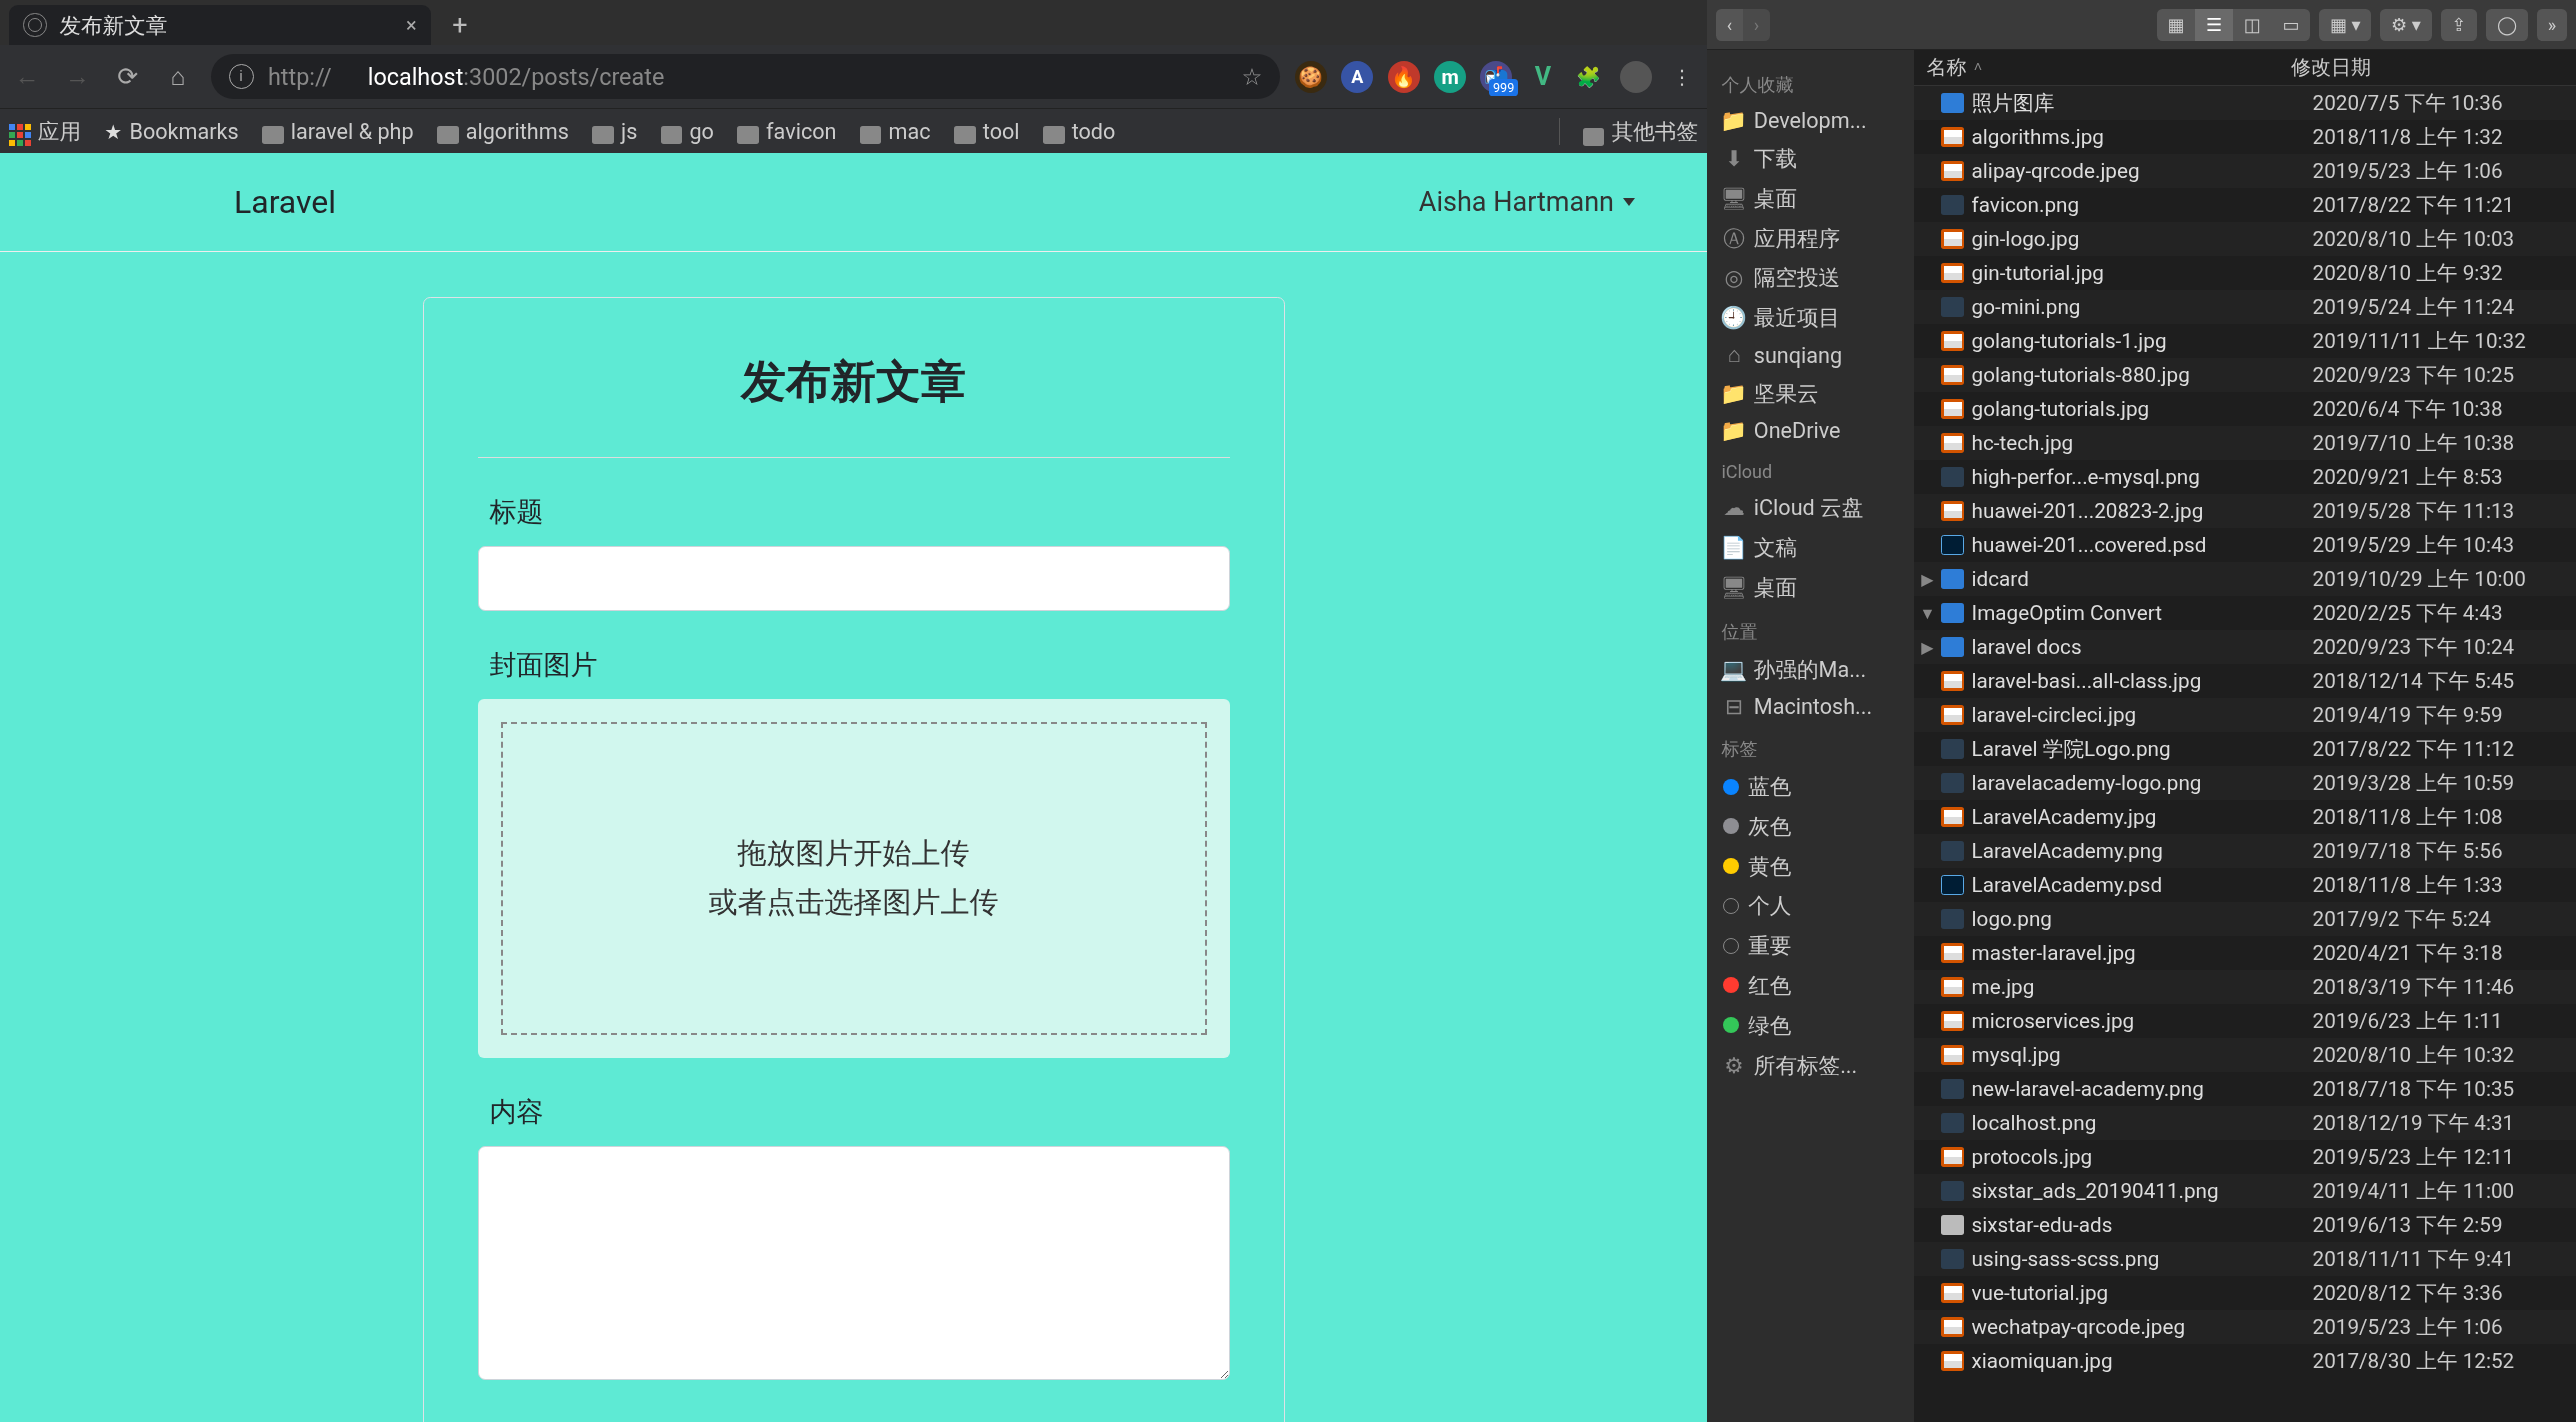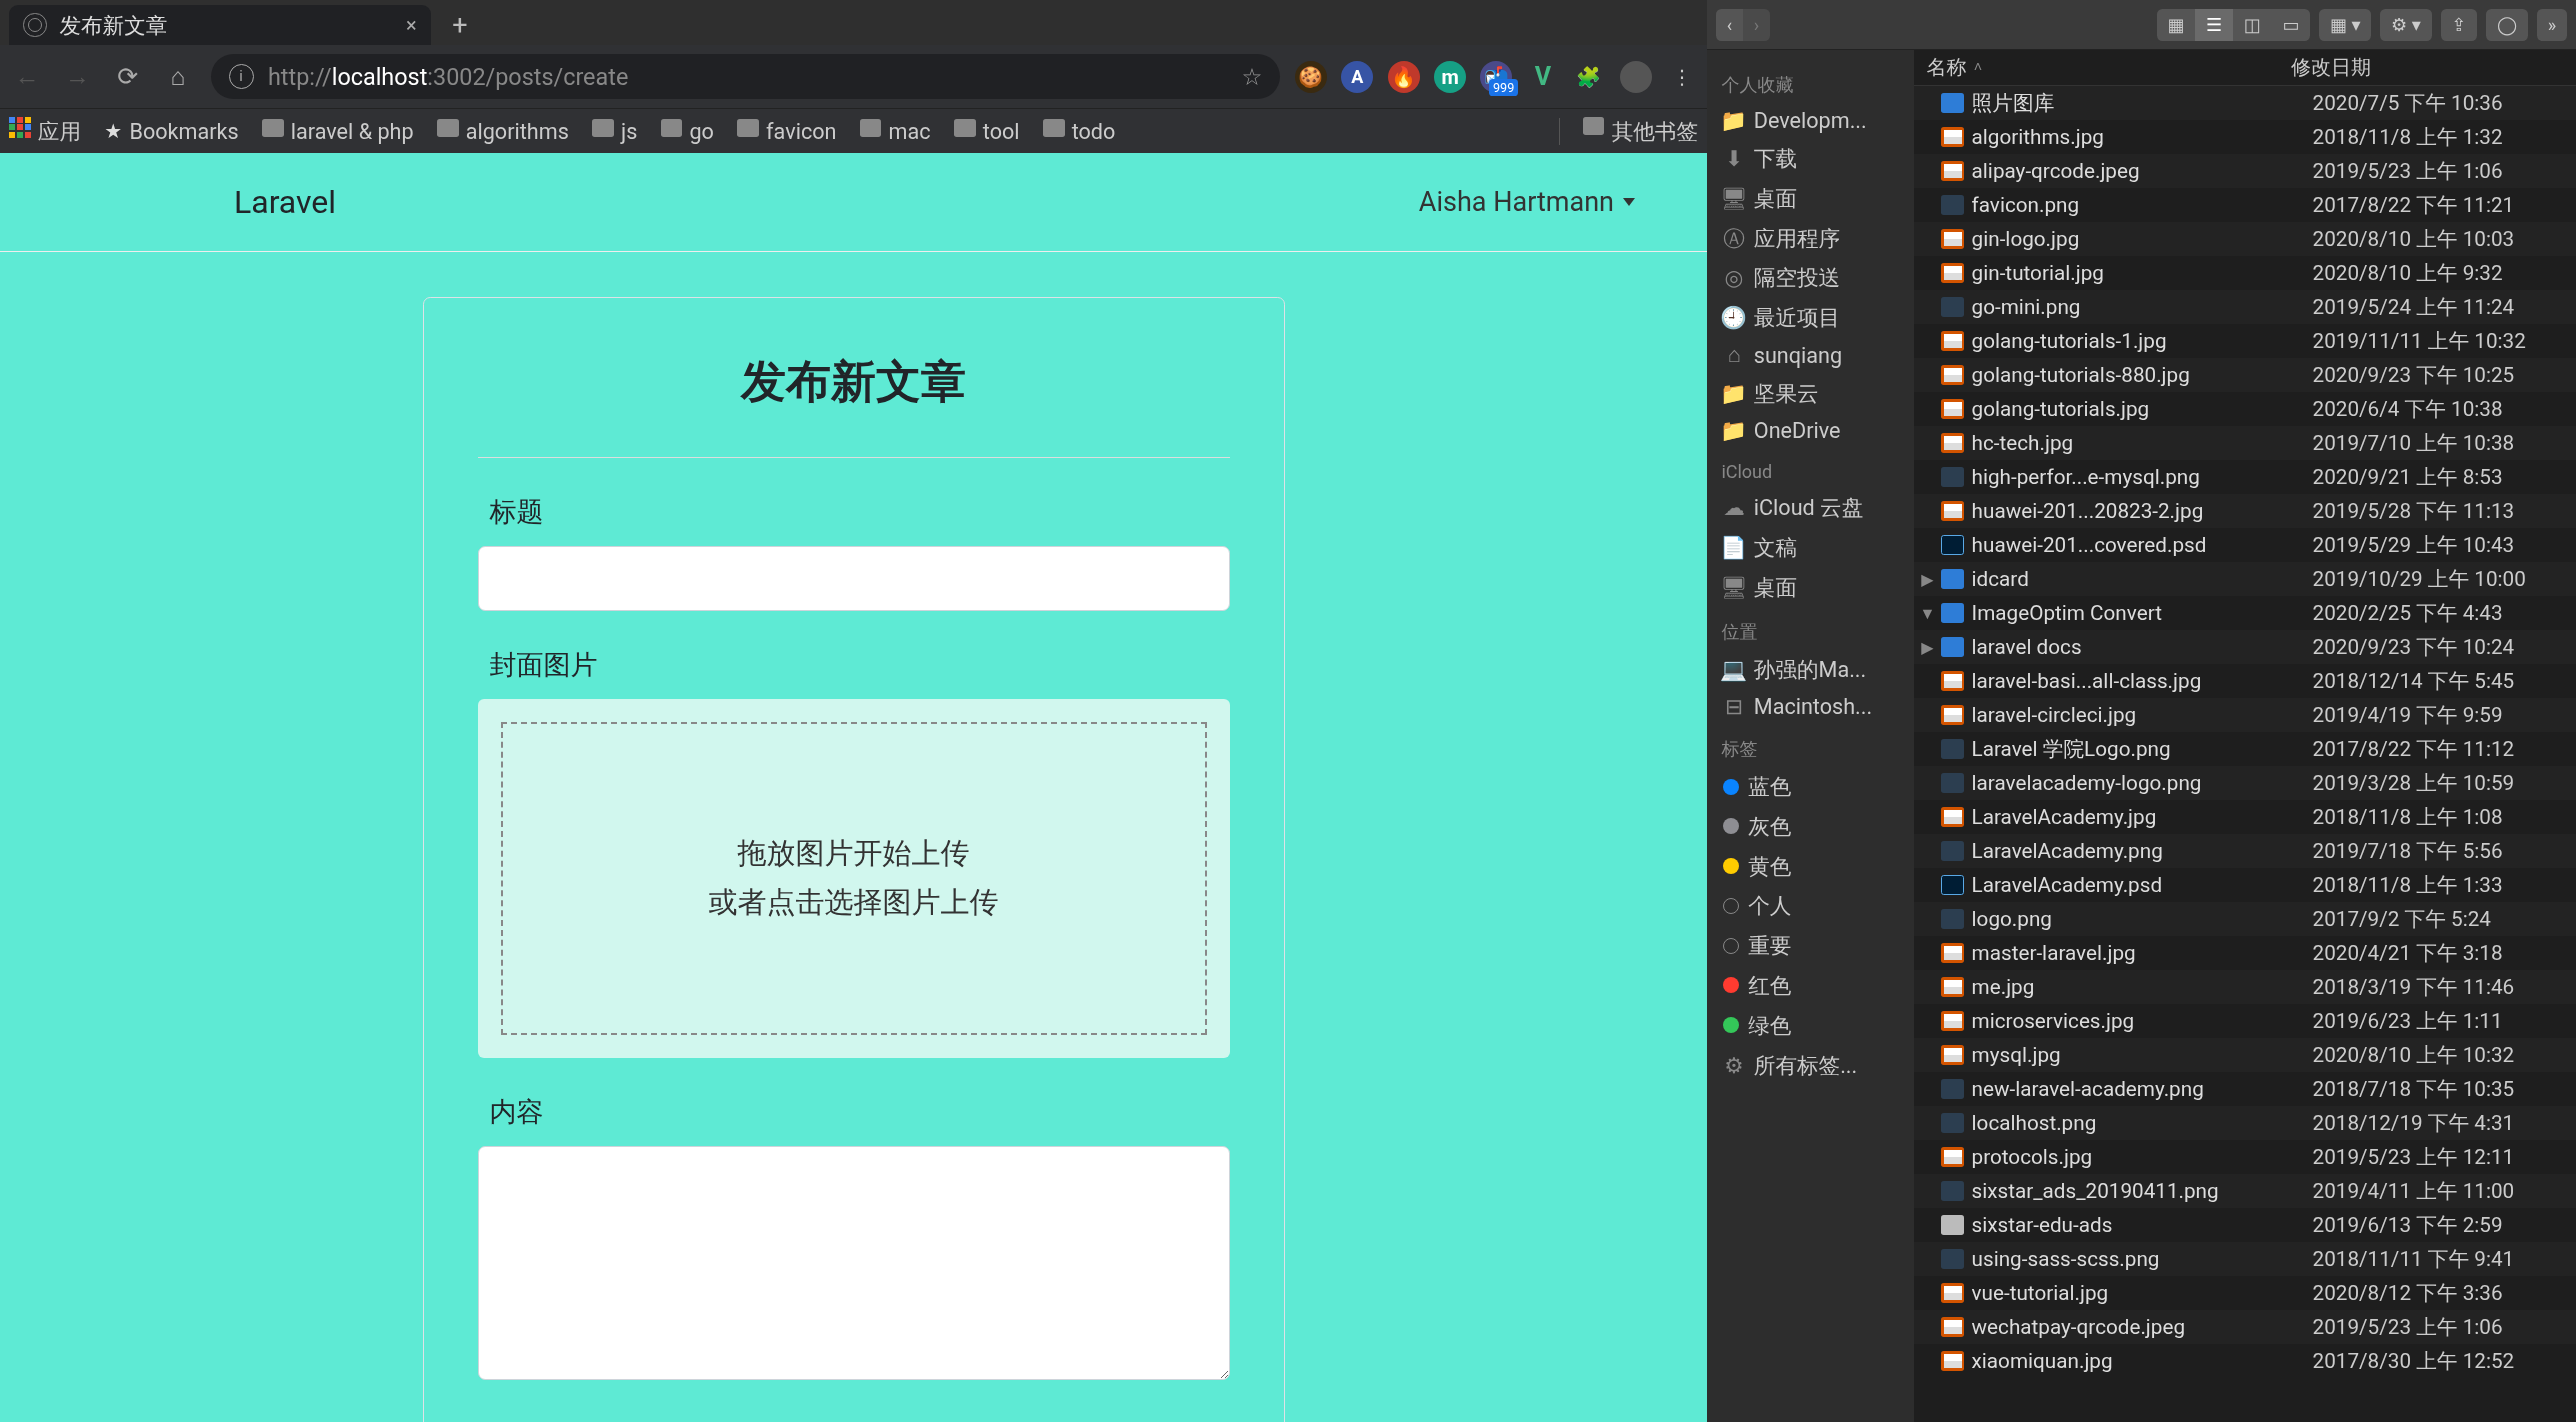--- a/index.html
+++ b/index.html
@@ -18,37 +18,37 @@
   .newtab { width: 40px; height:40px; display:flex; align-items:center; justify-content:center; color:#bbb; font-size: 27px; margin-left:9px;}
 
   
   .urlbar { height: 63px; background:#303134; display:flex; align-items:center; padding: 0 9px; gap: 14.4px;}
   .urlbar .navbtn { width:36px; height:36px; display:flex; align-items:center; justify-content:center; color:#aaa; font-size:25px;}
   .urlbar .navbtn.disabled { color:#555;}
   .urlbar .addr { flex:1; height:45px; background:#202124; border-radius:22.5px; display:flex; align-items:center; padding:0 18px; color:#ccc; font-size:23.4px; gap:14.4px;}
   .urlbar .addr .secure { width:25px; height:25px; border:1.8px solid #aaa; border-radius:50%; display:flex; align-items:center; justify-content:center; font-size:14.4px; color:#aaa;}
   .urlbar .addr .url-text { flex:1; white-space:nowrap;}
   .urlbar .addr .url-text .dim { color:#888;}
-  .urlbar .addr .url-text .bright { color:#fff;}
+  .urlbar .addr .url-text .bright { color:#fff;margin-left:36px;}
   .urlbar .addr .star { color:#999; font-size:23.4px;}
   .urlbar .ext { width:32px; height:32px; border-radius:50%; display:flex; align-items:center; justify-content:center; font-size:20px;}
   .ext.cookie { background:#3a2a10;}
   .ext.blue { background:#3754a5; color:#fff; font-size:18px; font-weight:bold;}
   .ext.red { background:#c0392b;}
   .ext.teal { background:#16a085; color:#fff; font-weight:bold;}
   .ext.badge { position:relative; background:#4a4a8a;}
   .ext.badge::after { content:"999"; position:absolute; bottom:-3.6px; right:-5.4px; background:#1a73e8; color:#fff; font-size:12.6px; padding:0.9px 3.6px; border-radius:3.6px;}
   .ext.vue { color:#42b883; font-weight:bold; font-size:25px; background:transparent;}
   .ext.puzzle { color:#ccc; background:transparent;}
   .ext.avatar { background:#555;}
   .ext.menu { color:#ccc; background:transparent;}
 
   
   .bmbar { height: 45px; background:#303134; border-top:0.9px solid #222; display:flex; align-items:center; padding:0 9px; gap: 23.4px; color:#ccc; font-size:21.6px;}
-  .bmbar .bmitem { display:flex; align-items:flex-start; gap:7.2px;}
+  .bmbar .bmitem { display:flex; align-items:flex-end; gap:7.2px;}
   .bmbar .bmitem .fldr { width:21.6px; height:18px; background:#888; border-radius:2.7px;}
   .bmbar .apps { width:21.6px; height:21.6px; display:grid; grid-template-columns:repeat(3,1fr); grid-template-rows:repeat(3,1fr); gap:1.8px;}
   .bmbar .apps span{background:#4285f4;} .bmbar .apps span:nth-child(2){background:#ea4335;}
   .bmbar .apps span:nth-child(3){background:#fbbc05;} .bmbar .apps span:nth-child(4){background:#34a853;}
   .bmbar .apps span:nth-child(5){background:#ea4335;} .bmbar .apps span:nth-child(6){background:#4285f4;}
   .bmbar .apps span:nth-child(7){background:#fbbc05;} .bmbar .apps span:nth-child(8){background:#34a853;}
   .bmbar .apps span:nth-child(9){background:#ea4335;}
   .bmbar .spacer{flex:1;}
   .bmbar .star{color:#ddd; font-size:20px;}
 

